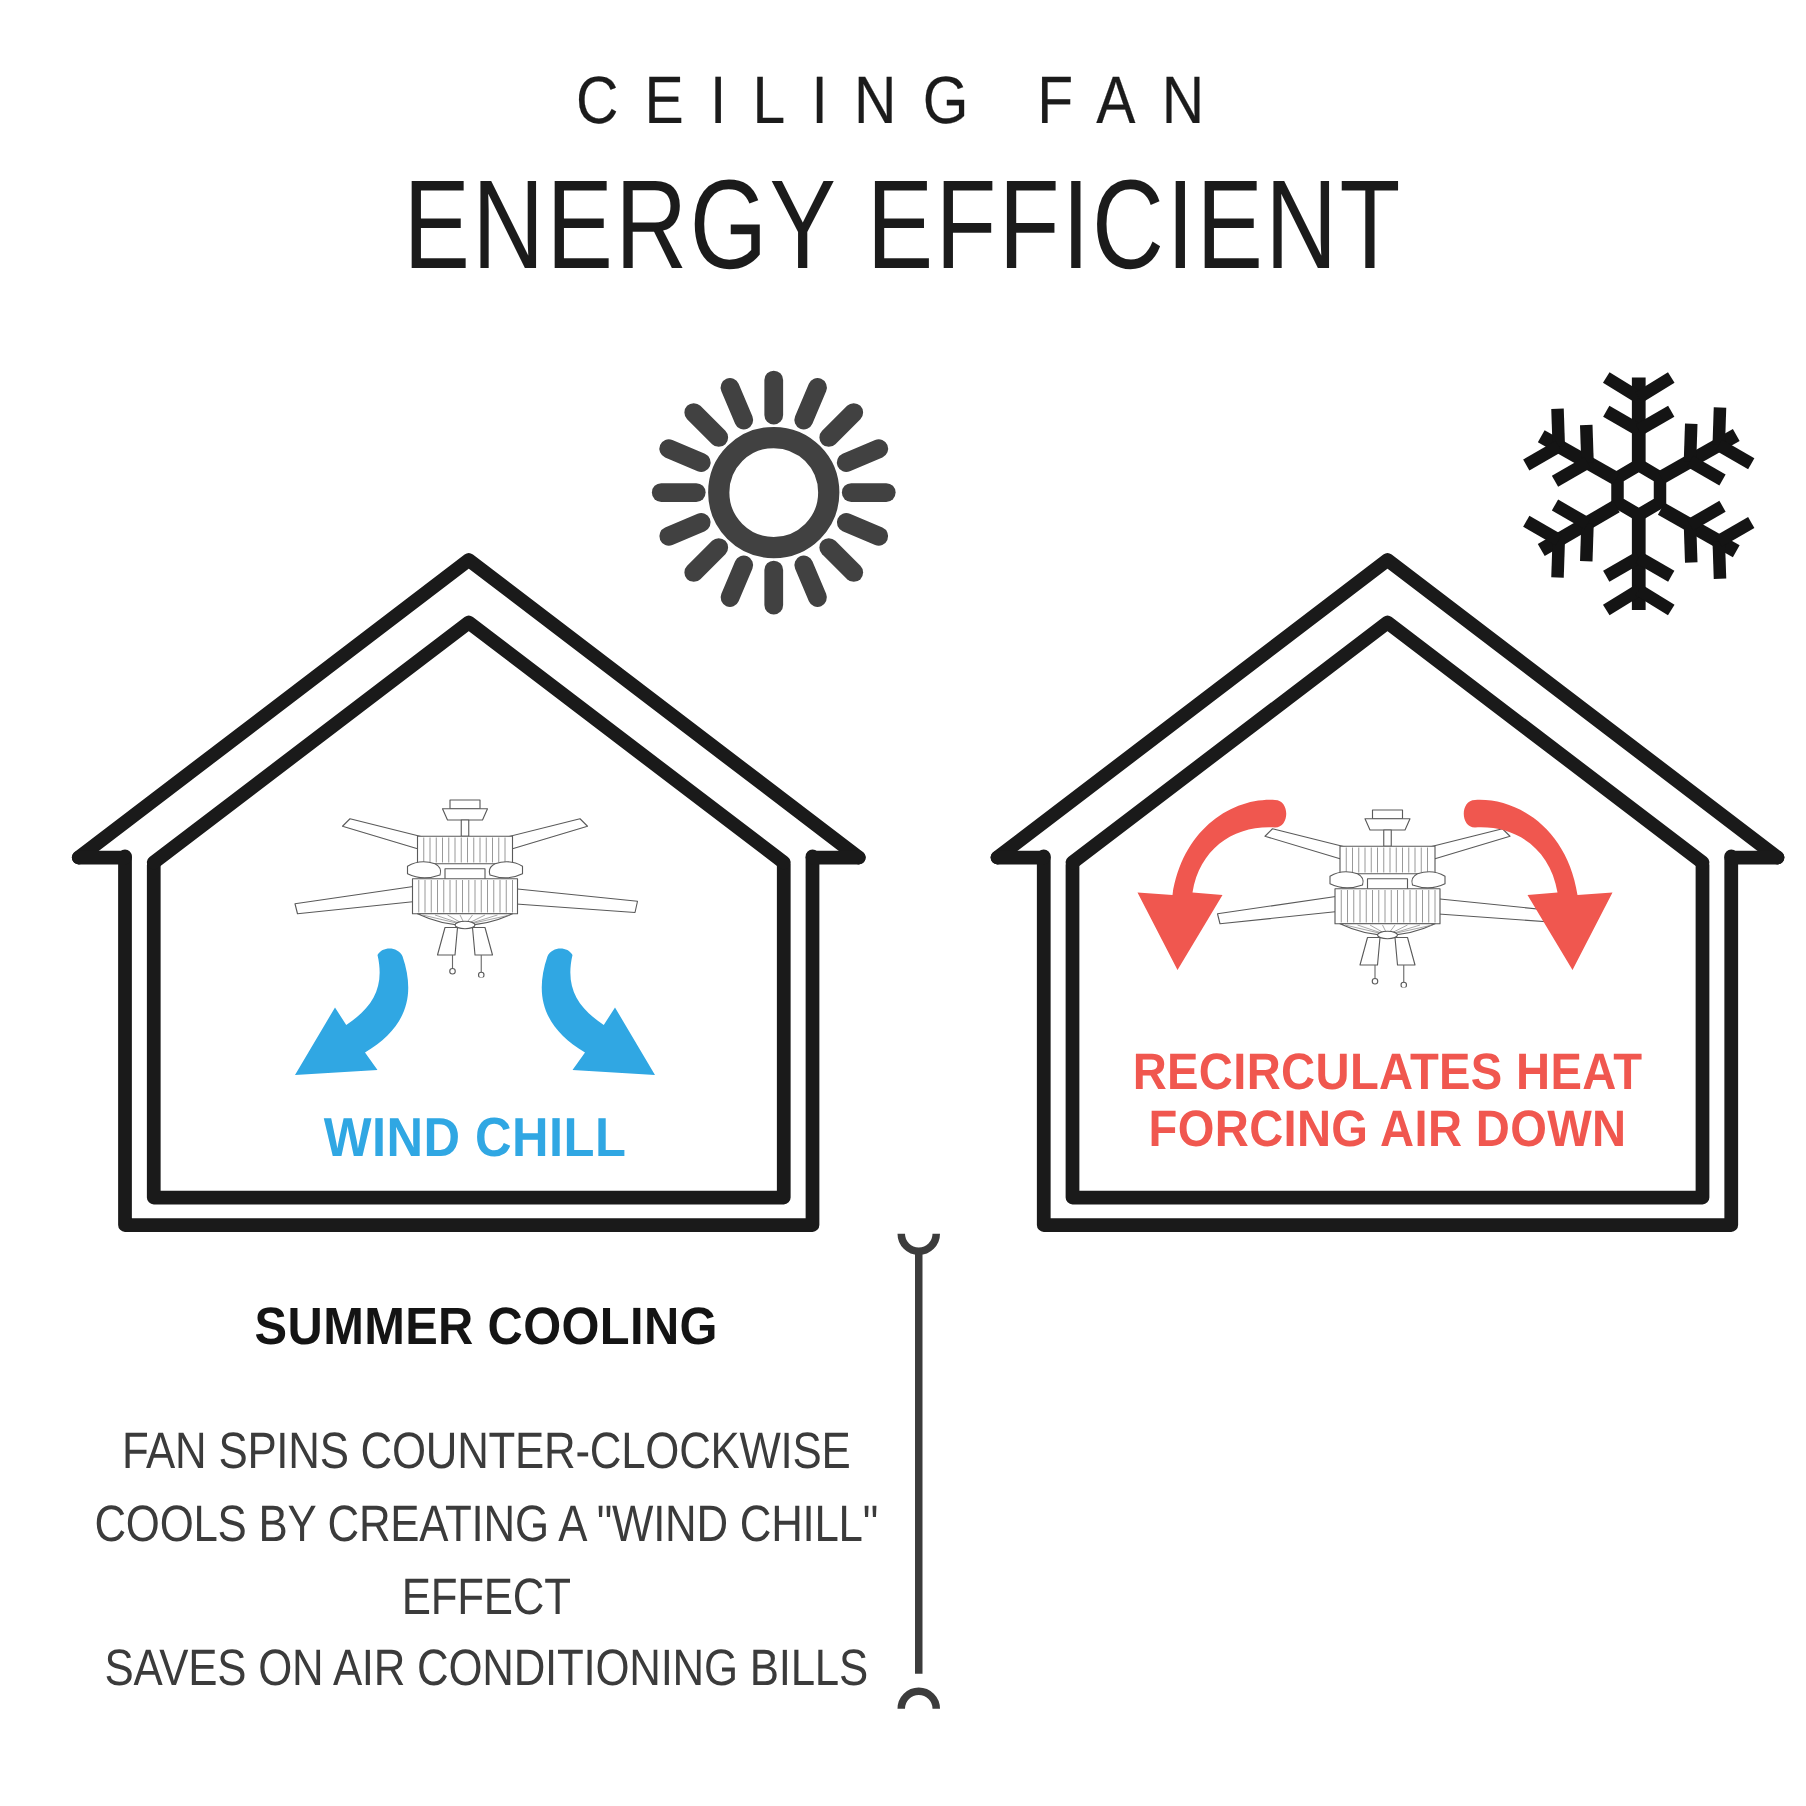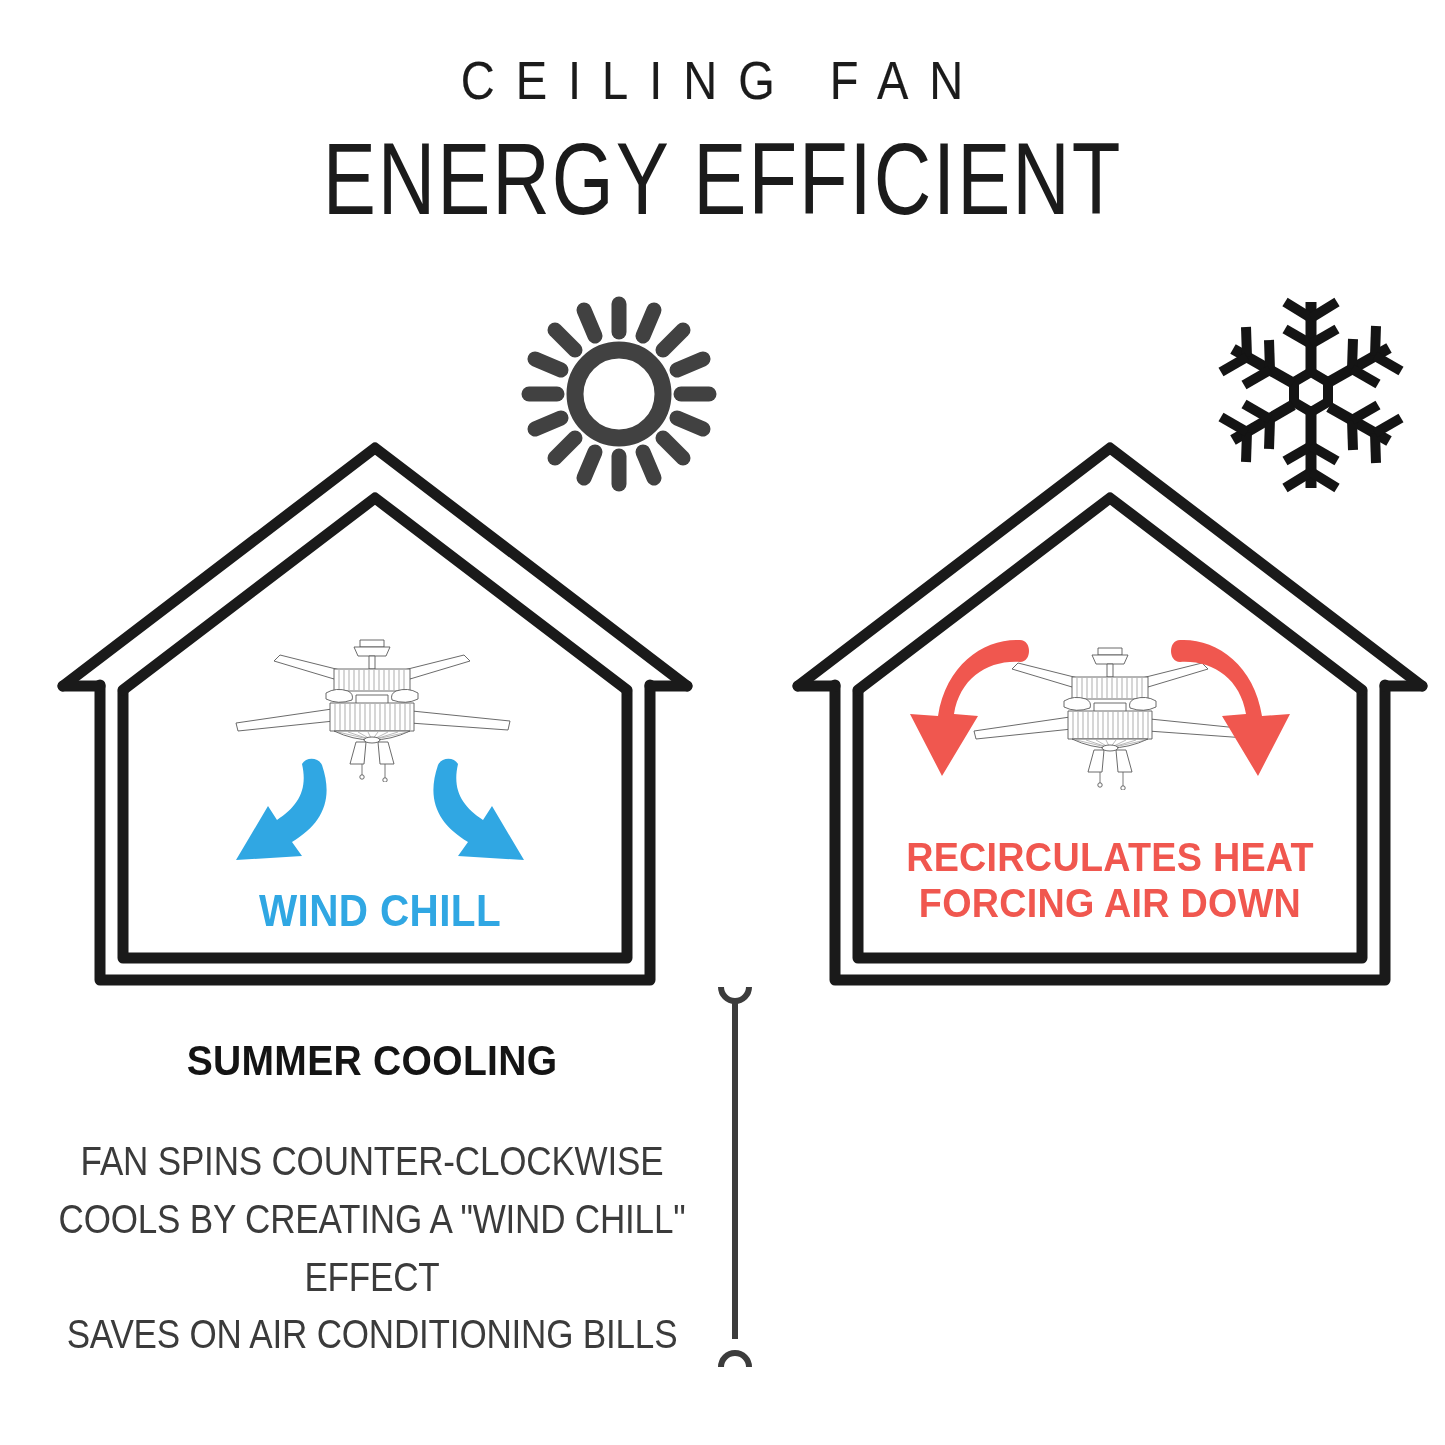--- a/index.html
+++ b/index.html
@@ -133,21 +133,21 @@
   }
   .divider svg { display:block; width:100%; height:100%; }
 
   
   .col {
     position: absolute;
     top: 1038px;
     width: 660px;
     text-align: center;
   }
-  .col.left  { left: 42px; }
+  .col.left  { left: 59px; }
   .col.right { left: 755px; }
 
   .col-title {
     font-family: "Liberation Sans", sans-serif;
     font-weight: bold;
     font-size: 42px;
     letter-spacing: 0.3px;
     color: #141414;
     transform: scaleX(0.93);
     line-height: 1.1;

